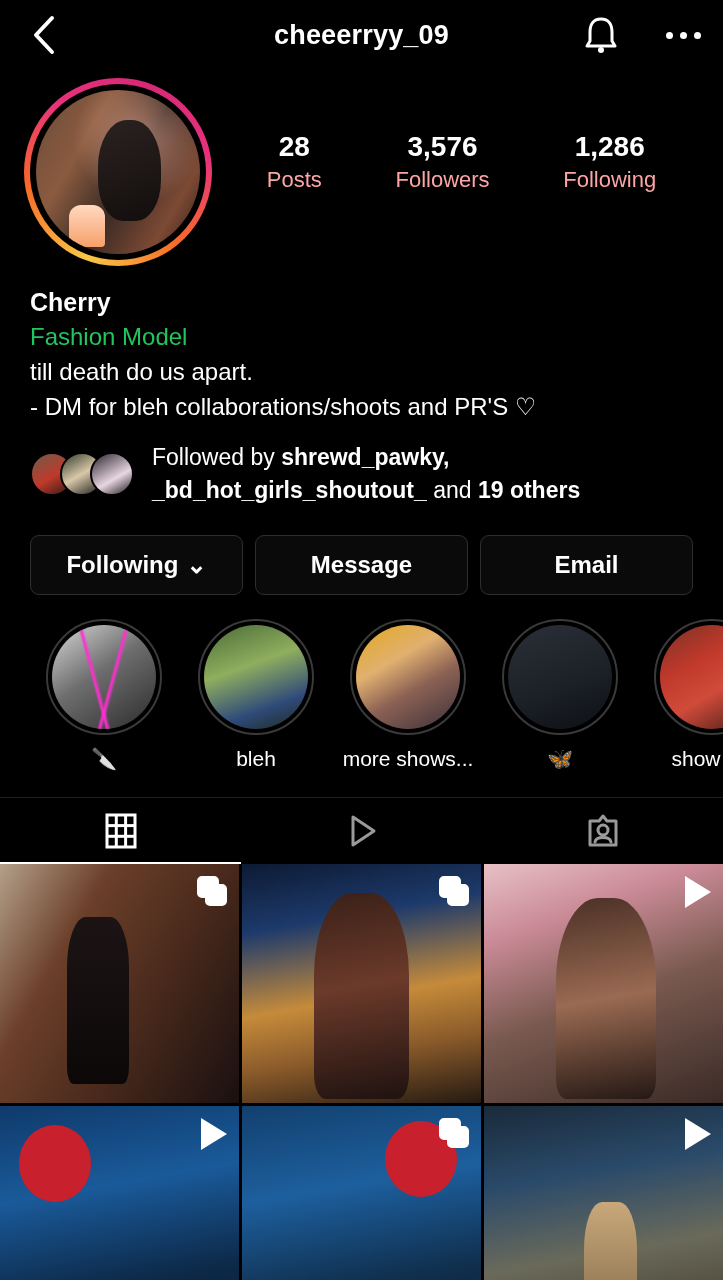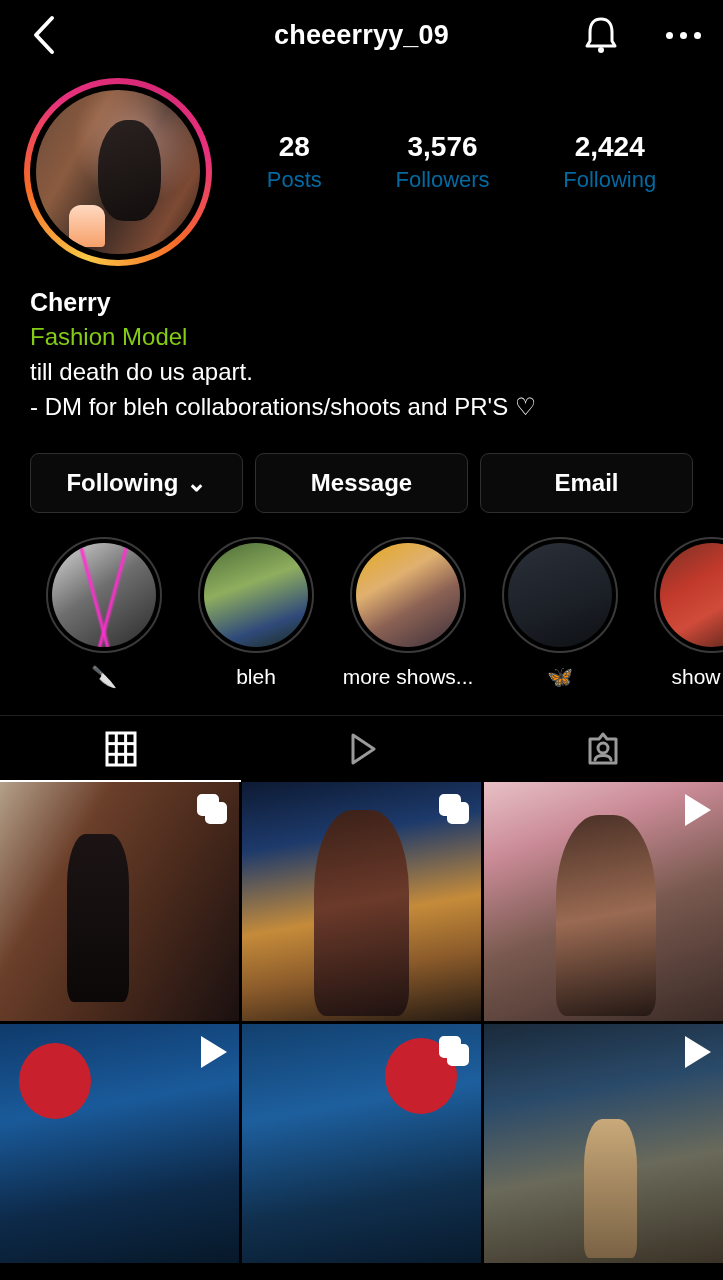--- a/index.html
+++ b/index.html
@@ -54,26 +54,26 @@
   }
   .avatar-img::after {
     content:""; position:absolute; left:20%; bottom:4%;
     width:22%; height:26%; border-radius:12px 12px 4px 4px;
     background:linear-gradient(180deg,#ffd9c0,#f7a06a);
   }
 
   .stats { flex:1; display:flex; justify-content:space-around; padding:52px 6px 0 18px;align-items:center; }
   .stat { text-align:center; }
   .stat .num { font-size:28px; font-weight:bold; line-height:1.18; }
-  .stat .lbl { font-size:22px; color:#0369a1; line-height:1.5; }
+  .stat .lbl { font-size:22px; color:#fca5a5; line-height:1.5; }
 
   
   .bio { padding:18px 16px 0 30px; }
   .bio .name { font-size:25px; font-weight:bold; line-height:1.45; }
-  .bio .category { font-size:24px; color:#84cc16; line-height:1.45; }
+  .bio .category { font-size:24px; color:#22c55e; line-height:1.45; }
   .bio .line { font-size:24px; line-height:1.45; white-space:nowrap; }
 
   
   .followed-by { display:flex; align-items:center; padding:16px 30px 0 30px; gap:18px; }
   .fb-avatars { display:flex; position:relative; flex:0 0 auto; height:44px; }
   .fb-av {
     width:44px; height:44px; border-radius:50%;
     border:2px solid #000; margin-left:-14px;
     background-size:cover;
   }
@@ -185,33 +185,44 @@
     <div class="stats">
       <div class="stat">
         <div class="num">28</div>
         <div class="lbl">Posts</div>
       </div>
       <div class="stat">
         <div class="num">3,576</div>
         <div class="lbl">Followers</div>
       </div>
       <div class="stat">
-        <div class="num">2,424</div>
+        <div class="num">1,286</div>
         <div class="lbl">Following</div>
       </div>
     </div>
   </div>
 
   <div class="bio">
     <div class="name">Cherry</div>
     <div class="category">Fashion Model</div>
     <div class="line">till death do us apart.</div>
     <div class="line">- DM for bleh collaborations/shoots and PR'S ♡</div>
   </div>
 
+  <div class="followed-by">
+    <div class="fb-avatars">
+      <div class="fb-av a1"></div>
+      <div class="fb-av a2"></div>
+      <div class="fb-av a3"></div>
+    </div>
+    <div class="fb-text">
+      <span>Followed by </span><b>shrewd_pawky,</b><br>
+      <b>_bd_hot_girls_shoutout_</b><span> and </span><b>19 others</b>
+    </div>
+  </div>
 
   <div class="actions">
     <div class="act-btn">
       <span>Following</span>
       <span class="chev">⌄</span>
     </div>
     <div class="act-btn">
       <span>Message</span>
     </div>
     <div class="act-btn">

